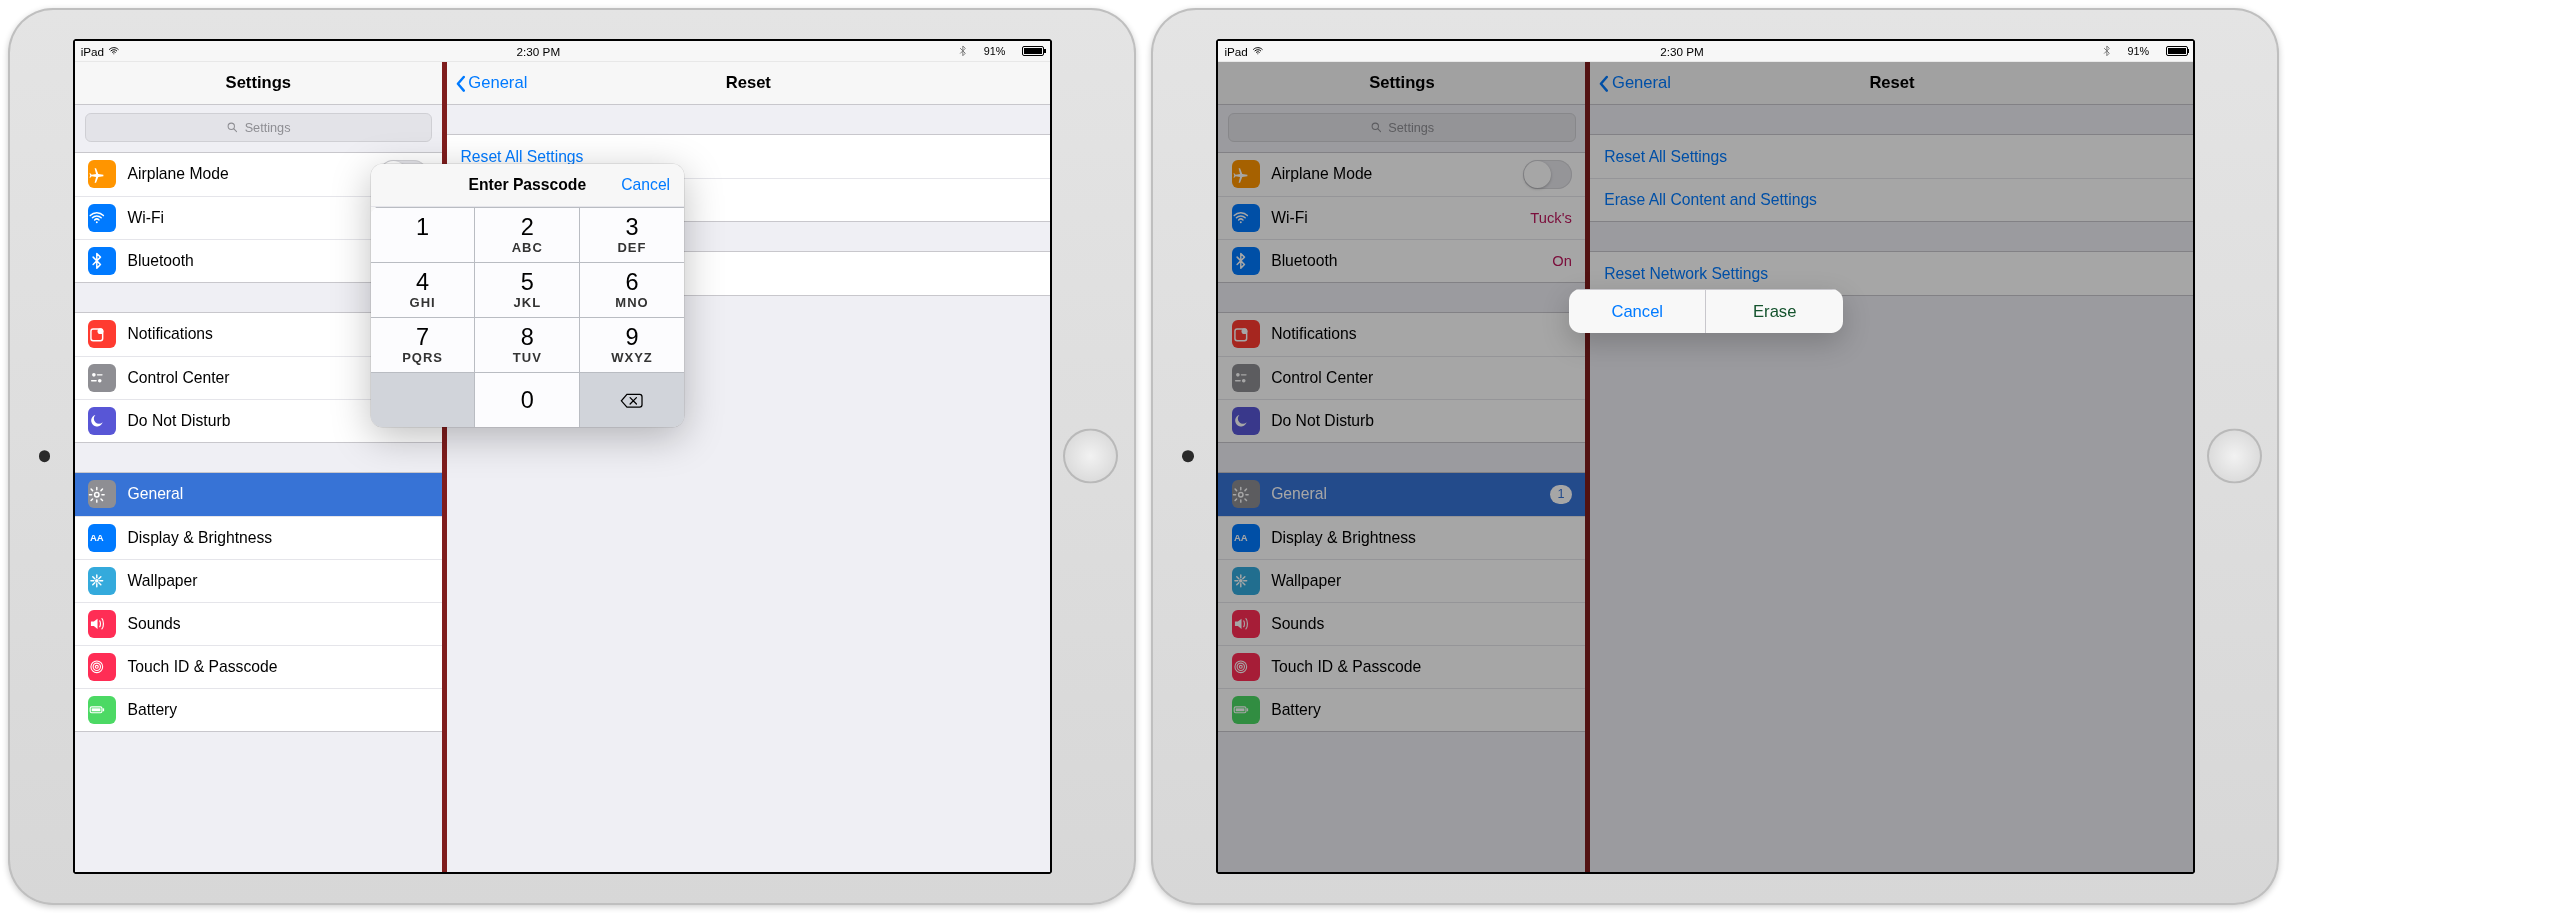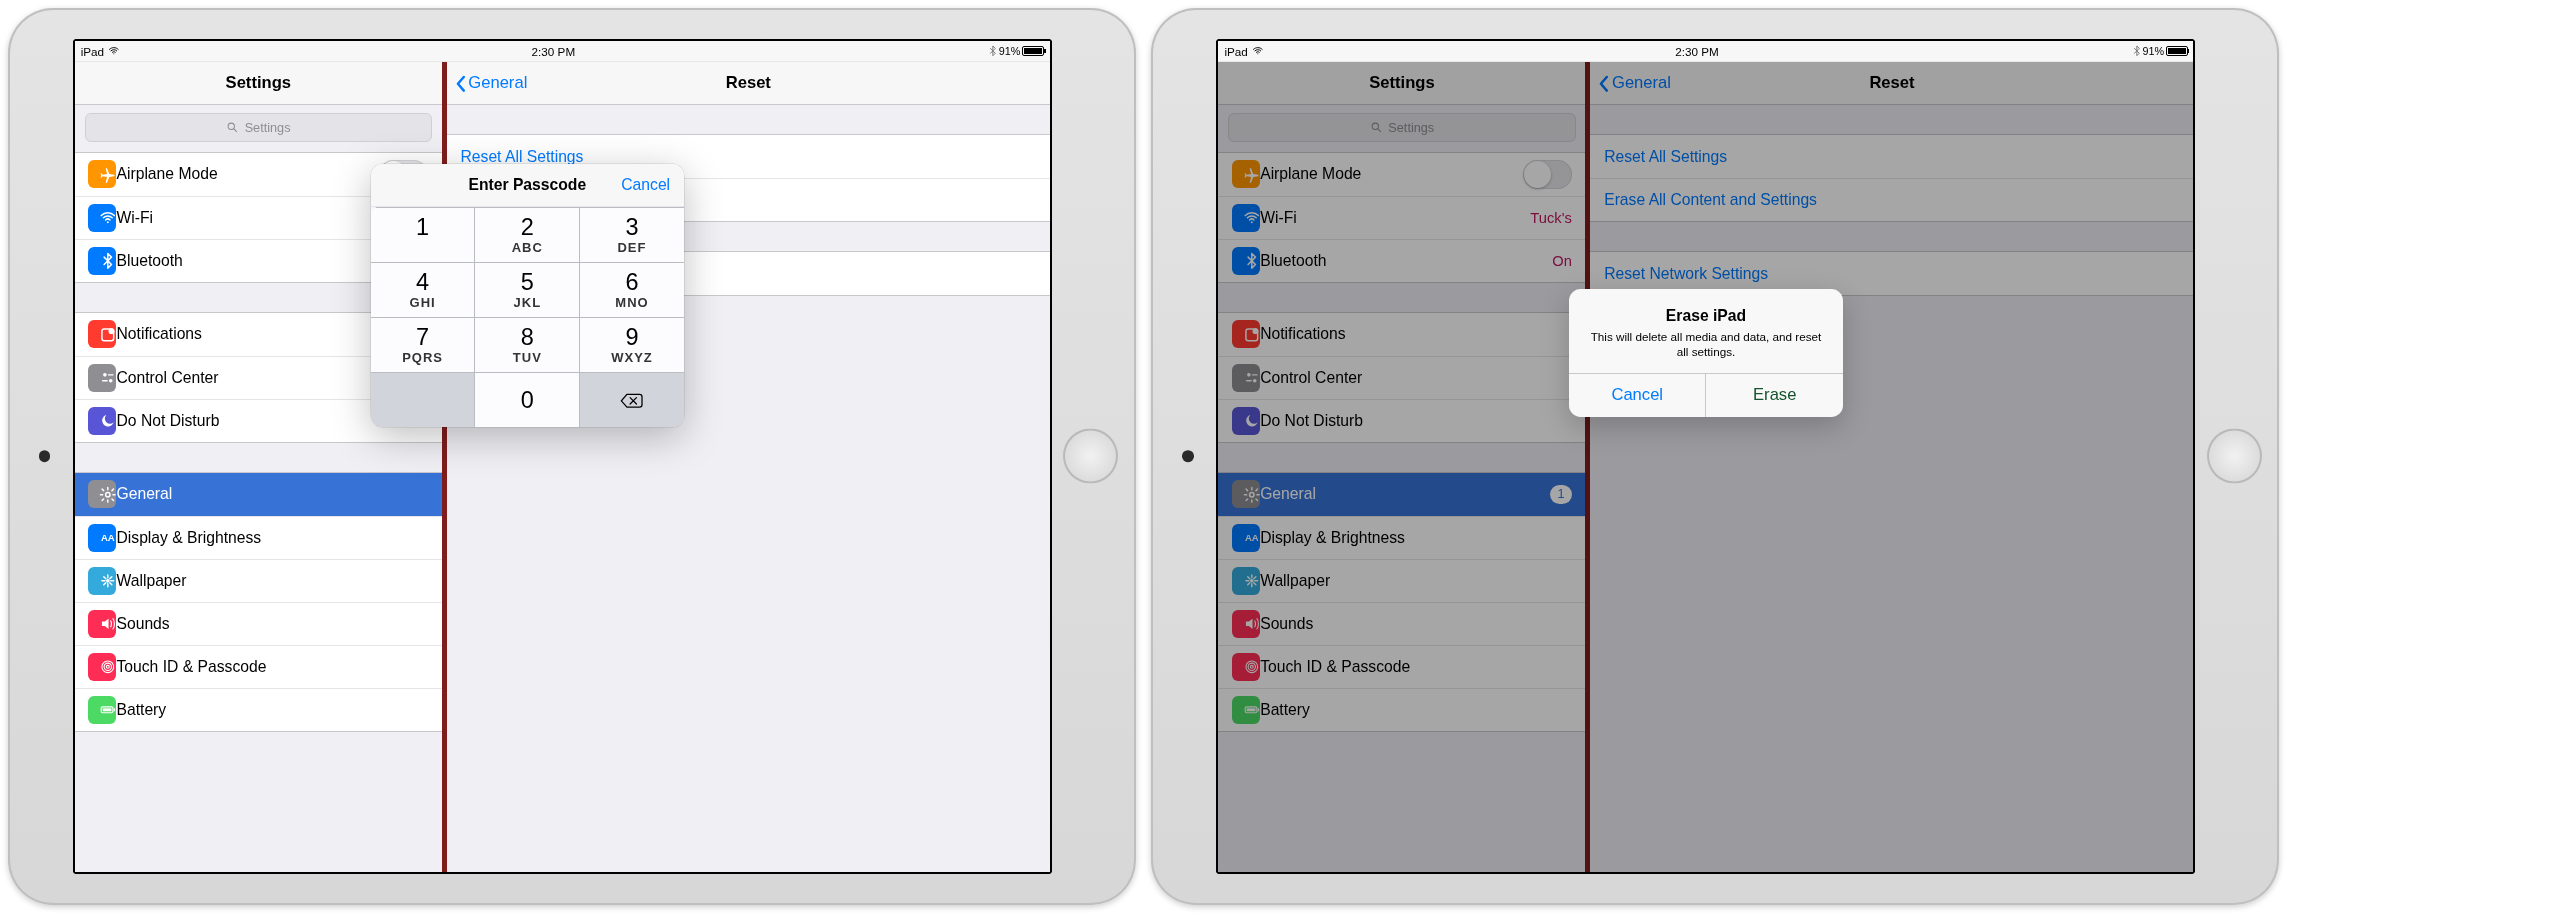--- a/index.html
+++ b/index.html
@@ -19,21 +19,21 @@
     position:absolute; left:65px; top:31px; right:84px; bottom:31px;
     background:#000; border-radius:3.9px; overflow:hidden;
     box-shadow: inset 0 0 0 2px #000;
   }
   .ios { position:absolute; inset:2px; background:#efeff4; display:flex; flex-direction:column;}
 
   
   .statusbar { height:21.5px; background:#f7f7f7; border-bottom:1px solid rgba(0,0,0,0.06); display:flex; align-items:center; font-size:11.7px; padding:0 5.9px; color:#000;}
   .statusbar .sb-left{ flex:0 0 auto; display:flex; align-items:center; gap:3.9px;}
   .statusbar .sb-center{ flex:1; text-align:center; font-weight:500; font-size:11.7px;}
-  .statusbar .sb-right{ flex:0 0 auto; display:flex; align-items:center; gap:0; font-size:10.8px;}
+  .statusbar .sb-right{ flex:0 0 auto; display:flex; align-items:center; gap:15px; font-size:10.8px;}
   .battery { width:21.5px; height:9.8px; border:1px solid #000; border-radius:2px; position:relative; margin-left:2px;}
   .battery::after{ content:""; position:absolute; right:-2.9px; top:2px; width:2px; height:3.9px; background:#000;}
   .battery-fill{ position:absolute; left:1px; top:1px; bottom:1px; width:90%; background:#000;}
   svg.sb-ico { width:11.7px; height:11.7px; }
 
   .content { flex:1; display:flex; overflow:hidden; position:relative;}
   .sidebar { width:372px; background:#efeff4; display:flex; flex-direction:column; border-right:5px solid #7f1d1d;}
   .detail  { flex:1; background:#efeff4; display:flex; flex-direction:column;}
 
   .navbar { height:43px; background:#f7f7f7; border-bottom:1px solid #c8c7cc; display:flex; align-items:center; position:relative;}
@@ -42,21 +42,21 @@
   .chev-left { width:11.7px; height:17.6px; }
   .chev-left path{ stroke:#007aff; stroke-width:2.5; fill:none; stroke-linecap:round; stroke-linejoin:round;}
 
   .searchbar { margin:7.8px 9.8px 9.8px; height:29px; background:#e3e3e8; border:1px solid #cfcfd4; border-radius:5.9px; display:flex; align-items:center; justify-content:center; color:#8e8e93; font-size:12.7px; gap:5.9px;}
   .searchbar svg{ width:12.7px; height:12.7px; }
 
   .cells { background:#fff; border-top:1px solid #c8c7cc; border-bottom:1px solid #c8c7cc;}
   .cell { height:43px; display:flex; align-items:center; padding:0 13.7px; font-size:15.7px; border-top:1px solid #e5e5ea; position:relative;}
   .cells .cell:first-child { border-top:none;}
   .cell.selected { background:#3773d6; color:#fff;}
-  .cell .icon { width:28px; height:28px; border-radius:5.9px; margin-right:0; display:flex; align-items:center; justify-content:flex-end; flex-shrink:0;}
+  .cell .icon { width:28px; height:28px; border-radius:5.9px; margin-right:11px; display:flex; align-items:center; justify-content:flex-start; flex-shrink:0;}
   .cell .icon svg { width:17.6px; height:17.6px; }
   .cell .val { margin-left:auto; color:#be185d; font-size:14.7px;}
   .cell .badge { margin-left:auto; background:#8e8e93; color:#fff; min-width:21.5px; height:19.6px; border-radius:9.8px; font-size:12.7px; display:flex; align-items:center; justify-content:center; padding:0 6.9px;}
   .cell.selected .badge{ background:#fff; color:#3773d6;}
   .cell .toggle { margin-left:auto; width:49px; height:29px; border-radius:14.7px; background:#e5e5ea; position:relative; box-shadow:inset 0 0 0 1px #d4d4d8;}
   .cell .toggle .knob{ position:absolute; left:1px; top:1px; width:27px; height:27px; background:#fff; border-radius:50%; box-shadow:0 1px 2.9px rgba(0,0,0,0.25);}
   .group-gap { height:29px; }
 
   .detail-body{ padding-top:29px; }
   .link-cell { color:#007aff !important; }
@@ -547,24 +547,20 @@
               </div>
               <div class="group-gap"></div>
               <div class="cells">
                 <div class="cell link-cell">Reset Network Settings</div>
               </div>
             </div>
         </div>
 
         <div class="dim-overlay"></div>
         <div class="alert">
-          <div class="a-body">
-            <div class="a-title">Erase iPad</div>
-            <div class="a-msg">This will delete all media and data, and reset all settings.</div>
-          </div>
           <div class="a-btns">
             <div class="a-btn">Cancel</div>
             <div class="a-btn destructive">Erase</div>
           </div>
         </div>
 
       </div>
     </div>
   </div>
 </div>

